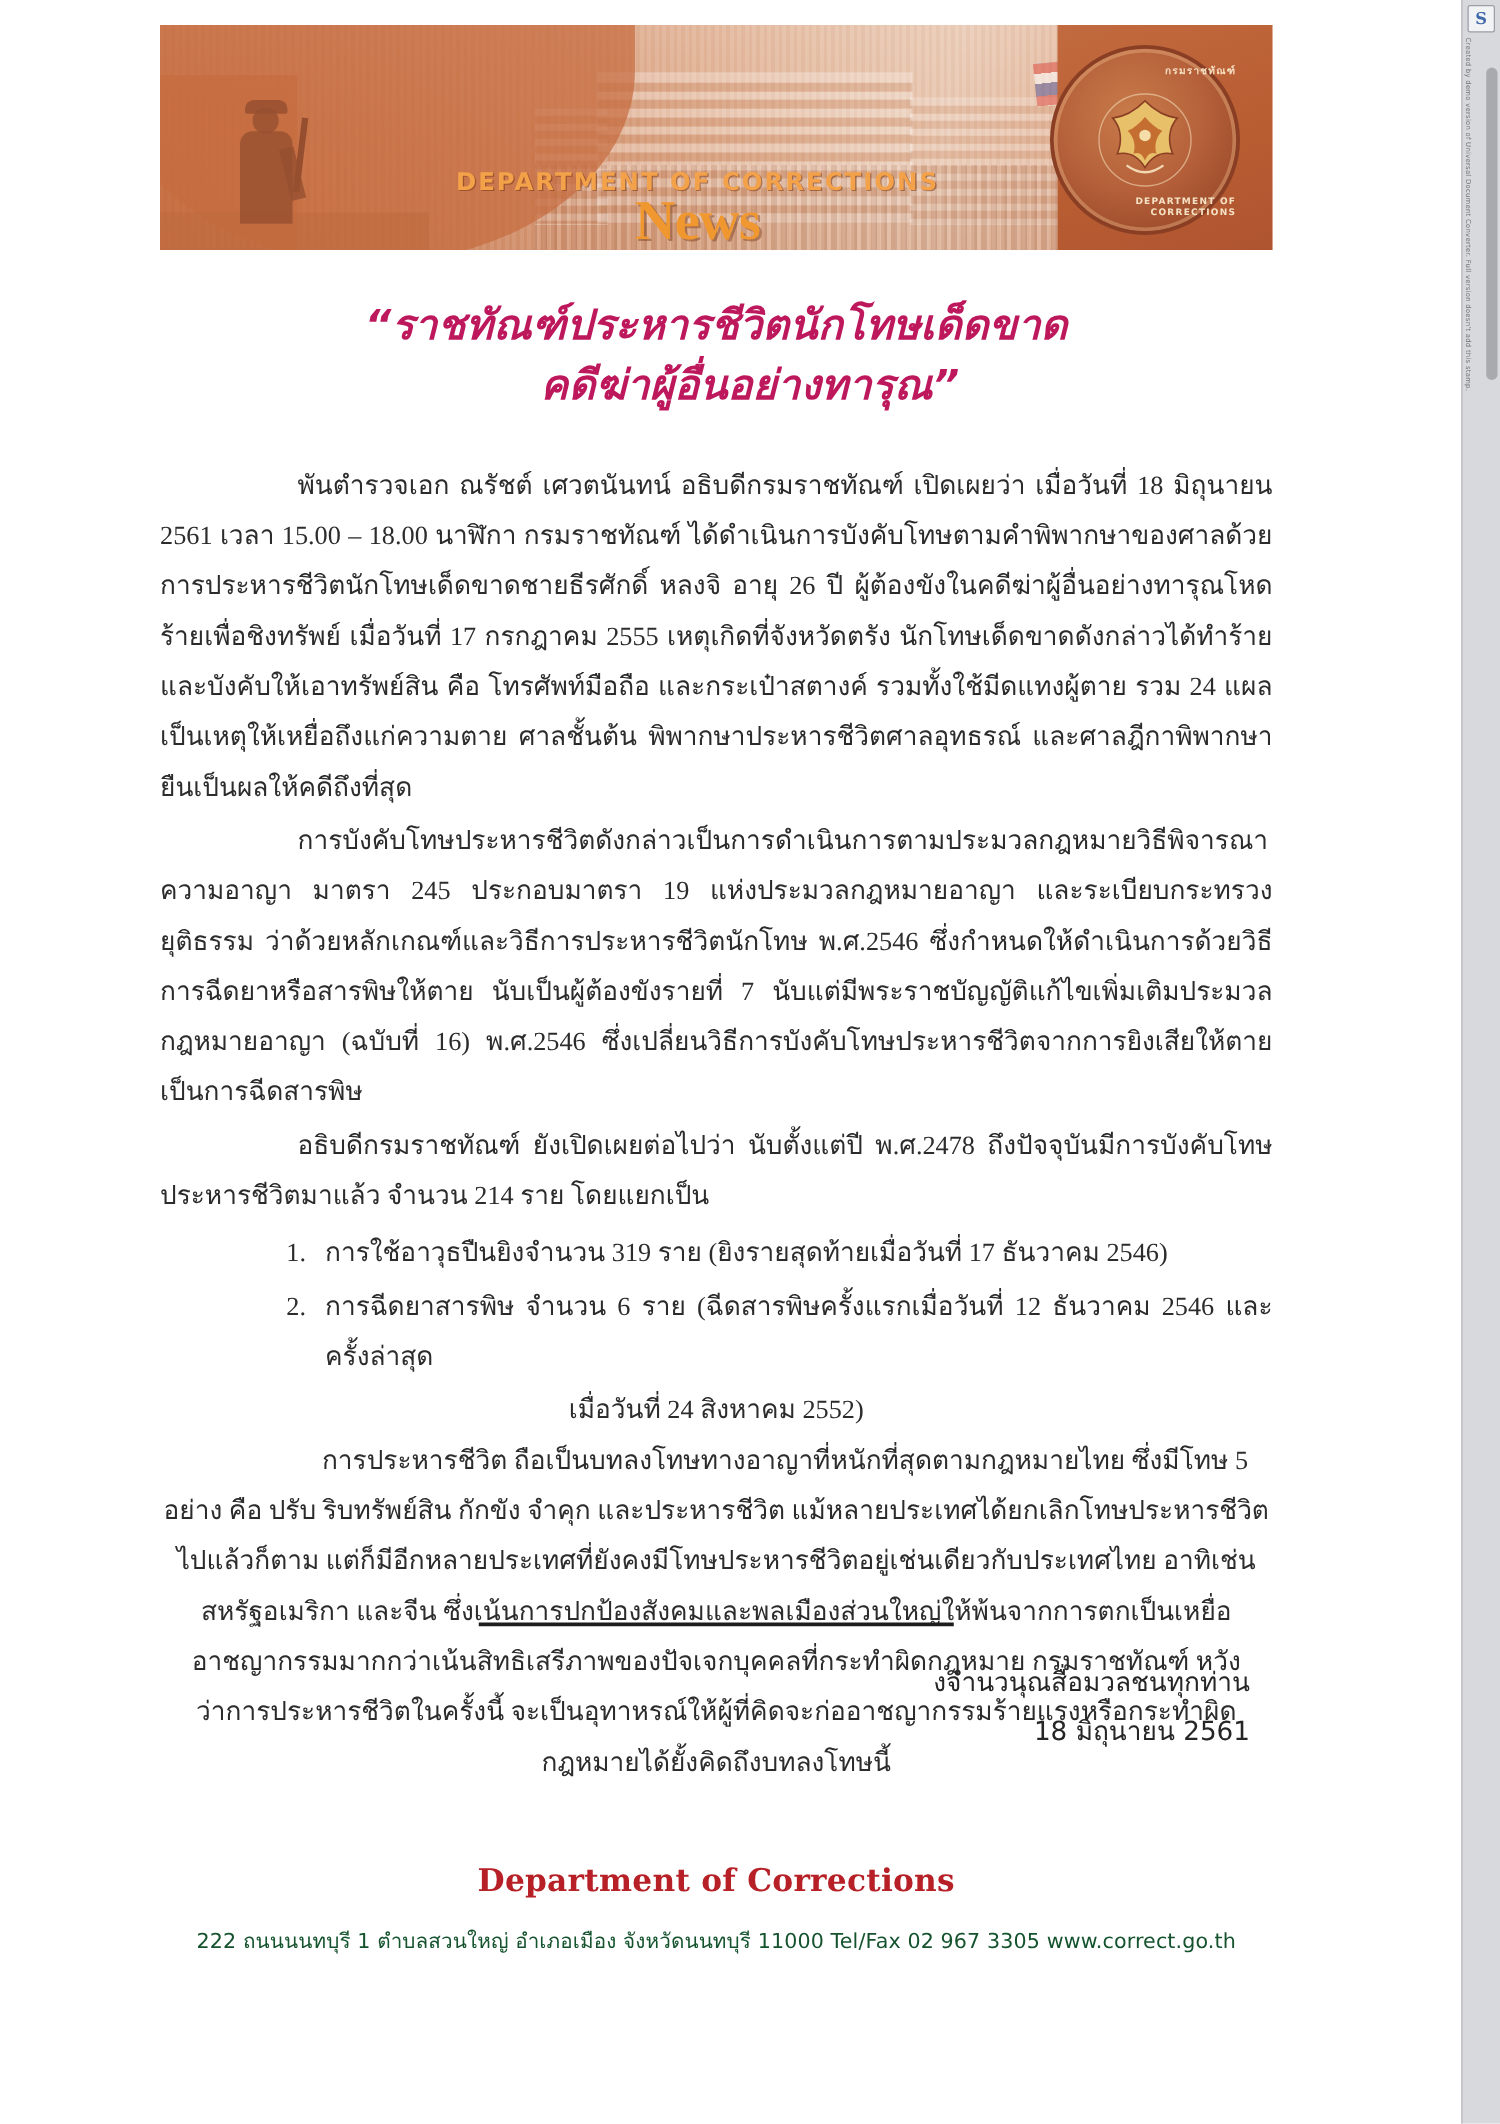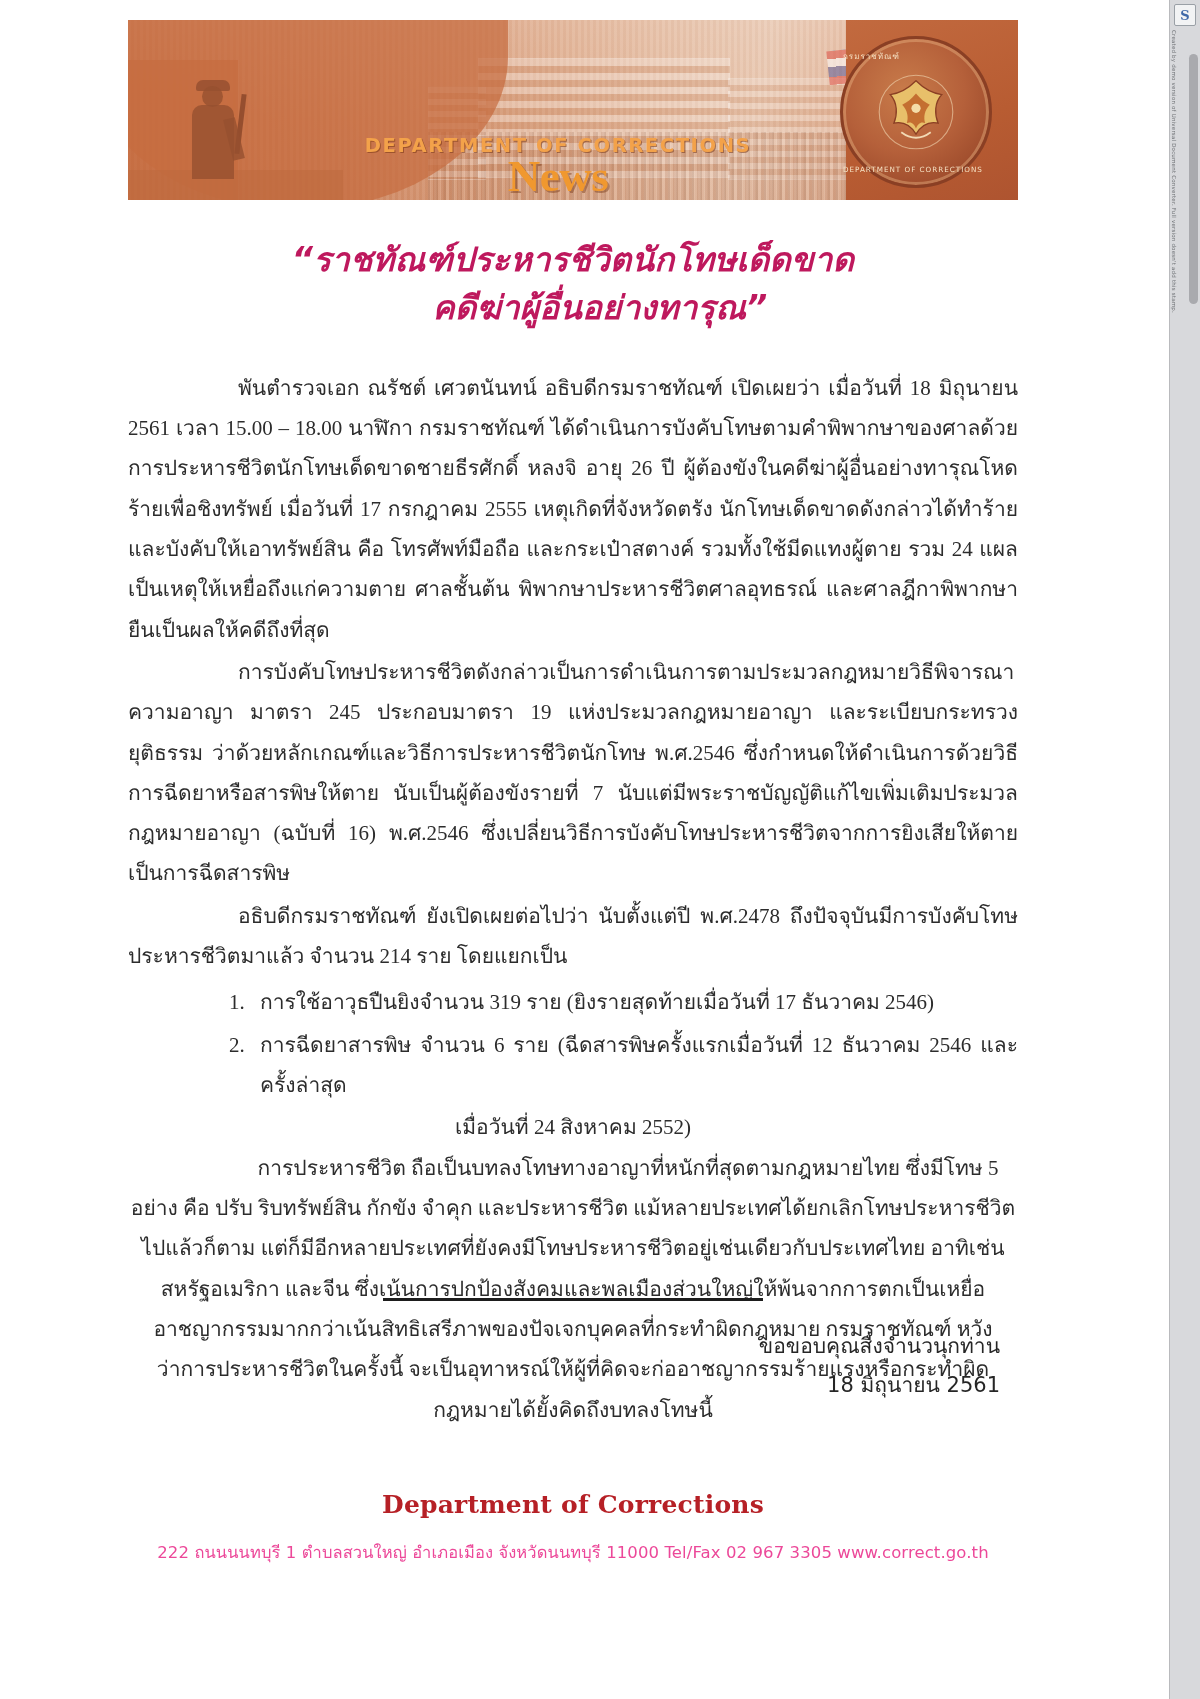--- a/index.html
+++ b/index.html
@@ -222,24 +222,24 @@
     width: 146px; height: 146px;
     border-radius: 50%;
     background: radial-gradient(circle at 42% 36%, #c87b4a 0%, #b5603a 48%, #9e4c2c 78%, #8e4127 100%);
     border: 3px solid #8a3f24;
     box-shadow: inset 0 0 0 3px rgba(245,200,150,0.35);
   }
   #seal .ring-text-top,
   #seal .ring-text-bottom {
     position: absolute;
     left: 0; width: 100%;
-    text-align: left;
+    text-align: right;
     color: #f6e2c4;
     font-size: 8px;
-    font-weight: normal;
+    font-weight: bold;
     letter-spacing: 1px;
   }
   #seal .ring-text-top { top: 11px; }
   #seal .ring-text-bottom { bottom: 11px; font-size: 7.2px; }
   #seal .emblem {
     position: absolute;
     left: 50%; top: 50%;
     transform: translate(-50%, -50%);
     width: 92px; height: 92px;
   }
@@ -331,21 +331,21 @@
   }
   #footer .org {
     color: #b62026;
     font-family: "DejaVu Serif", "Liberation Serif", serif;
     font-weight: bold;
     font-size: 25px;
     letter-spacing: 0.2px;
   }
   #footer .addr {
     margin-top: 20px;
-    color: #ec4899;
+    color: #14532d;
     font-size: 16.5px;
     font-family: "DejaVu Sans", "Liberation Sans", sans-serif;
     letter-spacing: 0.1px;
   }
 </style>
 </head>
 <body>
 
 <div id="page">
 
@@ -407,21 +407,21 @@
         <li>การฉีดยาสารพิษ จำนวน 6 ราย (ฉีดสารพิษครั้งแรกเมื่อวันที่ 12 ธันวาคม 2546 และครั้งล่าสุด</li>
       </ol>
       <p class="list-tail">เมื่อวันที่ 24 สิงหาคม 2552)</p>
 
       <p class="para last-para">การประหารชีวิต ถือเป็นบทลงโทษทางอาญาที่หนักที่สุดตามกฎหมายไทย  ซึ่งมีโทษ 5 อย่าง คือ ปรับ ริบทรัพย์สิน กักขัง จำคุก และประหารชีวิต แม้หลายประเทศได้ยกเลิกโทษประหารชีวิตไปแล้วก็ตาม แต่ก็มีอีกหลายประเทศที่ยังคงมีโทษประหารชีวิตอยู่เช่นเดียวกับประเทศไทย อาทิเช่น สหรัฐอเมริกา และจีน ซึ่งเน้นการปกป้องสังคมและพลเมืองส่วนใหญ่ให้พ้นจากการตกเป็นเหยื่ออาชญากรรมมากกว่าเน้นสิทธิเสรีภาพของปัจเจกบุคคลที่กระทำผิดกฎหมาย กรมราชทัณฑ์ หวังว่าการประหารชีวิตในครั้งนี้ จะเป็นอุทาหรณ์ให้ผู้ที่คิดจะก่ออาชญากรรมร้ายแรงหรือกระทำผิดกฎหมายได้ยั้งคิดถึงบทลงโทษนี้</p>
     </div>
   </div>
 
   <div id="signoff">
     <div class="rule"></div>
-    <div class="thanks">ขอขอบคุณสื่งจำนวนุกท่าน</div>
+    <div class="thanks">งจำนวนุณสื่อมวลชนทุกท่าน</div>
     <div class="signdate">18  มิถุนายน 2561</div>
   </div>
 
   <div id="footer">
     <div class="org">Department of Corrections</div>
     <div class="addr">222 ถนนนนทบุรี 1 ตำบลสวนใหญ่ อำเภอเมือง จังหวัดนนทบุรี 11000 Tel/Fax 02 967 3305 www.correct.go.th</div>
   </div>
 
   <div id="viewer-strip">
     <div class="vs-logo">S</div>

